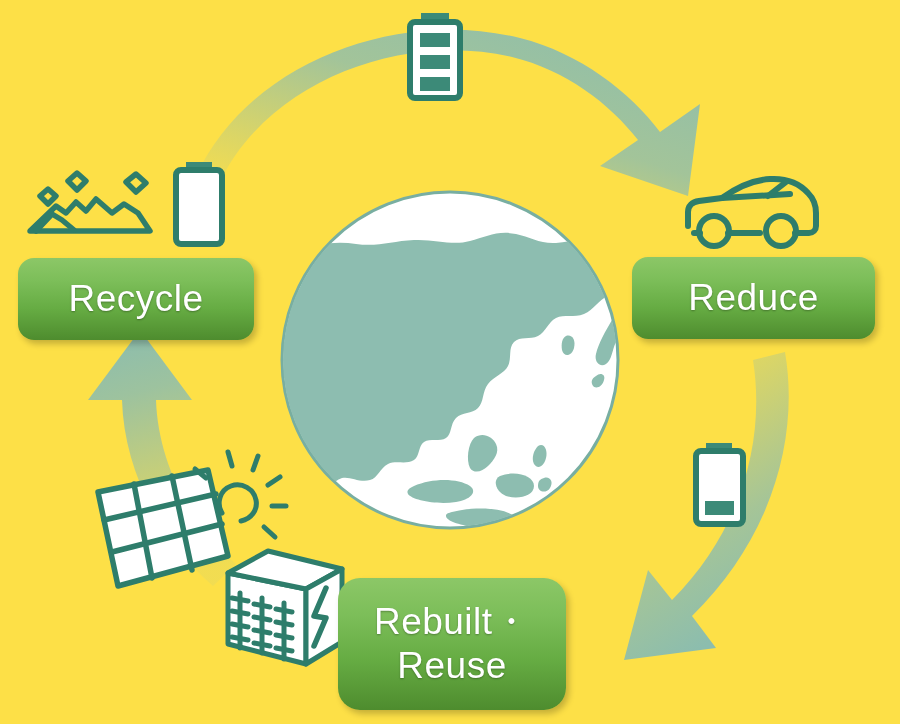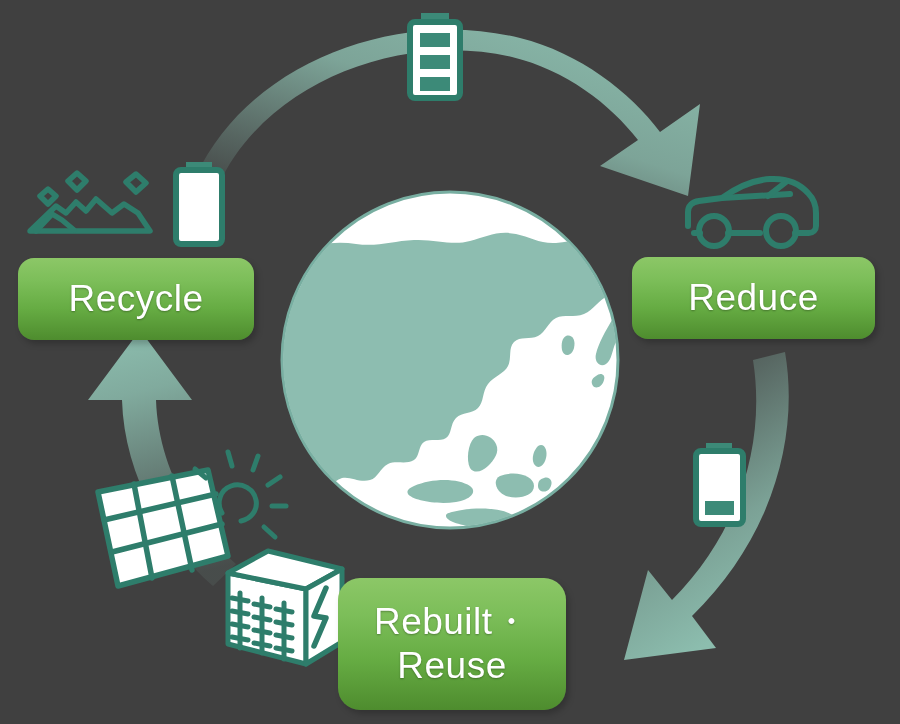--- a/index.html
+++ b/index.html
@@ -7,21 +7,21 @@
     padding: 0;
     background: #ffffff;
   }
   body {
     font-family: "Liberation Sans", sans-serif;
   }
   #canvas {
     position: relative;
     width: 900px;
     height: 724px;
-    background: #404040;
+    background: #fde047;
     overflow: hidden;
   }
   #diagram-svg {
     position: absolute;
     left: 0;
     top: 0;
     width: 900px;
     height: 724px;
   }
   .node-btn {

